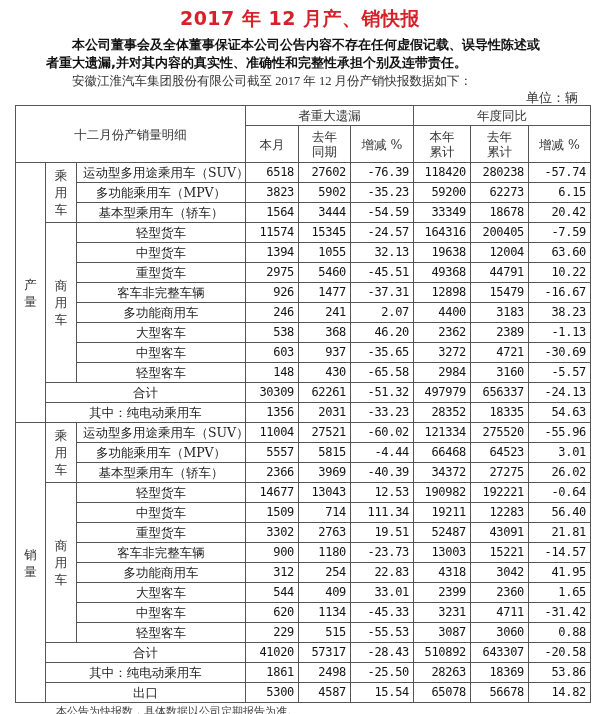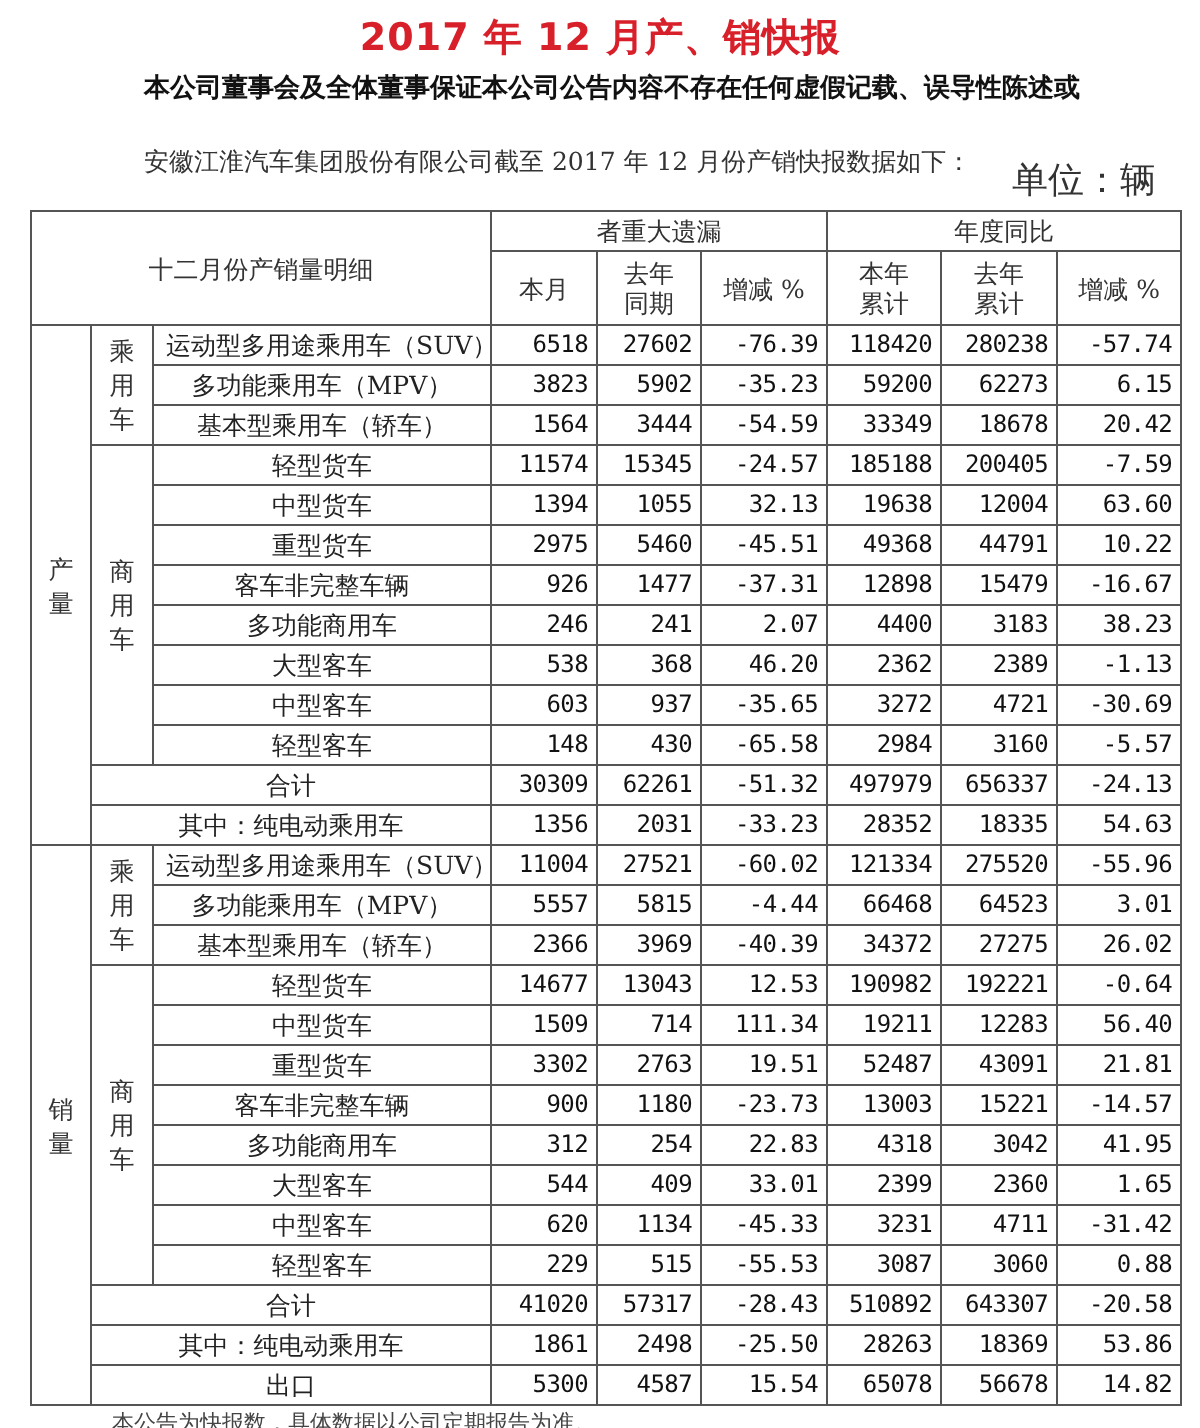--- a/index.html
+++ b/index.html
@@ -14,24 +14,24 @@
       font-weight: bold; font-size: 19px; color: #d8202a; letter-spacing: 0.5px;
     }
     .notice {
       position: absolute; left: 46px; top: 36px; width: 520px;
       font-family: "DejaVu Sans", "Liberation Sans", sans-serif;
       font-weight: bold; font-size: 13px; line-height: 18px; color: #111;
     }
     .notice .l1 { padding-left: 26px; display: block; white-space: nowrap; }
     .notice .l2 { display: block; white-space: nowrap; }
     .intro {
-      position: absolute; left: 72px; top: 73px; font-size: 12.5px; color: #333; white-space: nowrap;
+      position: absolute; left: 72px; top: 73px; font-size: 12.5px; color: #333; white-space: nowrap; font-family: Liberation Serif, serif;
     }
     .unit {
-      position: absolute; right: 22px; top: 78px; font-size: 18px; color: #333;
+      position: absolute; right: 22px; top: 89px; font-size: 13px; color: #333;
     }
     table.report {
       position: absolute; left: 15px; top: 105px; width: 575px;
       border-collapse: collapse; table-layout: fixed;
       font-size: 12.5px;
     }
     table.report td, table.report th {
       border: 1px solid #555; padding: 0 4px; height: 19px; line-height: 19px;
       font-weight: normal; overflow: hidden; white-space: nowrap;
     }
@@ -51,20 +51,21 @@
       position: absolute; left: 56px; top: 704px; font-size: 11px; color: #444; white-space: nowrap;
     }
   </style>
 </head>
 <body>
 
 <div class="title">2017 年 12 月产、销快报</div>
 
 <div class="notice">
   <span class="l1">本公司董事会及全体董事保证本公司公告内容不存在任何虚假记载、误导性陈述或</span>
+  <span class="l2">者重大遗漏,并对其内容的真实性、准确性和完整性承担个别及连带责任。</span>
 </div>
 
 <div class="intro">安徽江淮汽车集团股份有限公司截至 2017 年 12 月份产销快报数据如下：</div>
 <div class="unit">单位：辆</div>
 
 <table class="report">
   <colgroup>
     <col style="width:30px">
     <col style="width:31px">
     <col style="width:169px">
@@ -120,21 +121,21 @@
       <td class="num">33349</td>
       <td class="num">18678</td>
       <td class="num">20.42</td>
     </tr>
     <tr>
       <td rowspan="8" class="vert"><span>商<br>用<br>车</span></td>
       <td class="label">轻型货车</td>
       <td class="num">11574</td>
       <td class="num">15345</td>
       <td class="num">-24.57</td>
-      <td class="num">185188</td>
+      <td class="num">164316</td>
       <td class="num">200405</td>
       <td class="num">-7.59</td>
     </tr>
     <tr>
       <td class="label">中型货车</td>
       <td class="num">1394</td>
       <td class="num">1055</td>
       <td class="num">32.13</td>
       <td class="num">19638</td>
       <td class="num">12004</td>

